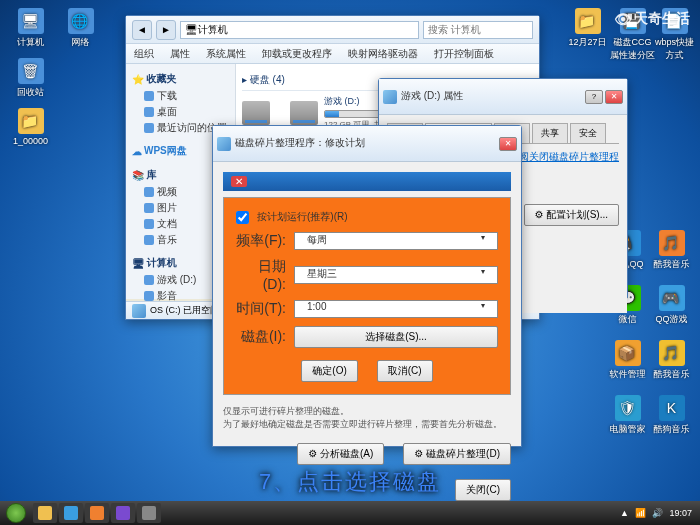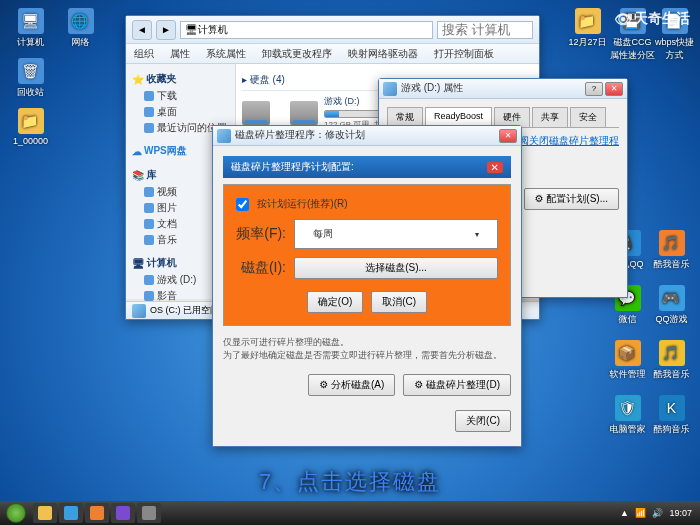--- a/index.html
+++ b/index.html
@@ -3,29 +3,29 @@
 <meta charset="utf-8">
 <style>
 *{margin:0;padding:0;box-sizing:border-box;font-family:"Microsoft YaHei",SimSun,Arial,sans-serif}
 body{width:700px;height:525px;overflow:hidden;background:radial-gradient(ellipse at 50% 60%,#4fa8e8 0%,#2876c8 45%,#0d4f9e 80%,#083670 100%);position:relative;font-size:10px}
 .desktop-icon{position:absolute;width:45px;text-align:center;color:#fff;font-size:9px;text-shadow:0 0 3px #000}
 .desktop-icon .ico{width:26px;height:26px;margin:0 auto 2px;background:#4a90d9;border-radius:3px;display:flex;align-items:center;justify-content:center;font-size:14px}
 .window{position:absolute;background:#ece9d8;border:1px solid #4a7ab5;border-radius:3px 3px 0 0;box-shadow:0 3px 12px rgba(0,0,0,.4)}
 .window.front{z-index:30}
 .window.mid{z-index:20}
 .window.back{z-index:10}
-.titlebar{height:20px;background:linear-gradient(#f8fbfe,#d8e6f5);display:flex;align-items:center;padding:0 4px;border-bottom:1px solid #b8c8d8;font-size:10px}
+.titlebar{height:36px;background:linear-gradient(#f8fbfe,#d8e6f5);display:flex;align-items:center;padding:0 4px;border-bottom:1px solid #b8c8d8;font-size:10px}
 .titlebar .ti{flex:1;color:#333}
 .wbtns{display:flex;gap:2px}
 .wbtn{width:18px;height:14px;background:linear-gradient(#e8e8e8,#c8c8c8);border:1px solid #888;border-radius:2px;font-size:8px;display:flex;align-items:center;justify-content:center;cursor:pointer}
 .wbtn.close{background:linear-gradient(#f88,#d44);color:#fff}
 .explorer-toolbar{height:28px;background:linear-gradient(#f4f8fc,#e0ebf6);border-bottom:1px solid #c4d4e4;display:flex;align-items:center;padding:0 6px;gap:4px}
 .navbtn{width:20px;height:20px;background:#dae6f2;border:1px solid #a8bfd6;border-radius:3px;display:flex;align-items:center;justify-content:center;cursor:pointer;font-size:10px}
 .addrbar{flex:1;height:18px;background:#fff;border:1px solid #a8bfd6;padding:0 4px;display:flex;align-items:center;font-size:10px}
-.srch{width:96px;height:18px;background:#fff;border:1px solid #a8bfd6;padding:0 4px;font-size:13px}
+.srch{width:110px;height:18px;background:#fff;border:1px solid #a8bfd6;padding:0 4px;font-size:10px}
 .menubar{height:20px;background:linear-gradient(#f8fbfe,#e8f0f8);border-bottom:1px solid #c4d4e4;display:flex;align-items:center;padding:0 8px;gap:16px;font-size:10px;color:#333}
 .menubar span{cursor:pointer}
 .explorer-body{display:flex;height:calc(100% - 68px);background:#fff}
 .sidebar{width:110px;background:#f0f4f9;border-right:1px solid #d4dde6;padding:6px 4px;font-size:10px}
 .side-group{margin-bottom:6px}
 .side-hdr{font-weight:bold;color:#1a3d6e;padding:2px;display:flex;align-items:center;gap:2px}
 .side-item{padding:1px 2px 1px 14px;color:#333;cursor:pointer;display:flex;align-items:center;gap:3px}
 .side-item .ic{width:10px;height:10px;background:#5a9be0;border-radius:2px}
 .mainpane{flex:1;padding:6px;overflow:hidden}
 .section-hdr{font-size:10px;color:#1a3d6e;padding:3px 0;border-bottom:1px solid #e0e8f0;margin-bottom:4px}
@@ -41,24 +41,24 @@
 .statusbar{position:absolute;bottom:0;left:0;right:0;height:18px;background:linear-gradient(#f4f8fc,#e0ebf6);border-top:1px solid #c4d4e4;font-size:9px;padding:0 6px;display:flex;align-items:center}
 .prop-body{padding:8px;background:#f0f0f0;height:calc(100% - 20px);font-size:10px}
 .tabs{display:flex;border-bottom:1px solid #aaa;margin-bottom:6px}
 .tab{padding:3px 8px;background:#e4e4e4;border:1px solid #aaa;border-bottom:none;margin-right:2px;cursor:pointer;font-size:9px}
 .tab.active{background:#fff}
 .defrag-body{padding:10px;font-size:10px;color:#333}
 .dlg-inner{background:#f97316;border:1px solid #999;padding:12px;margin-top:6px}
 .dlg-hdr{background:linear-gradient(#2a7dd0,#1a5ca8);color:#fff;padding:4px 8px;font-size:10px;display:flex;justify-content:space-between;align-items:center}
 .cfg-row{display:flex;align-items:center;margin-bottom:8px;gap:8px}
 .cfg-label{width:50px;text-align:right;font-size:14px}
-.cfg-select{flex:1;height:30px;background:#fff;border:1px solid #888;padding:0 18px;font-size:10px;display:flex;align-items:center;justify-content:space-between}
+.cfg-select{flex:1;height:18px;background:#fff;border:1px solid #888;padding:0 12px;font-size:10px;display:flex;justify-content:space-between}
 .cfg-select::after{content:"▾";font-size:8px}
 .cfg-btn{padding:3px 10px;background:linear-gradient(#f8f8f8,#e0e0e0);border:1px solid #888;border-radius:2px;cursor:pointer;font-size:10px}
-.btn-row{display:flex;justify-content:center;gap:8px;margin-top:12px}
+.btn-row{display:flex;justify-content:center;gap:19px;margin-top:12px}
 .link{color:#0066cc;text-decoration:underline;cursor:pointer}
 .bottom-caption{position:absolute;bottom:28px;left:0;right:0;text-align:center;color:#3b82f6;font-size:22px;text-shadow:0 0 4px #000,0 0 8px #000;z-index:100;letter-spacing:2px}
 .taskbar{position:absolute;bottom:0;left:0;right:0;height:24px;background:linear-gradient(#4a4a4a,#1a1a1a);display:flex;align-items:center;z-index:200}
 .start{width:32px;height:24px;display:flex;align-items:center;justify-content:center;cursor:pointer}
 .start-orb{width:20px;height:20px;background:radial-gradient(#7ec850,#3a8020);border-radius:50%;border:1px solid #2a6010}
 .tb-item{width:24px;height:20px;margin:0 1px;background:#3a3a3a;border-radius:2px;cursor:pointer;display:flex;align-items:center;justify-content:center}
 .tb-ico{width:14px;height:14px;border-radius:2px}
 .tray{margin-left:auto;display:flex;align-items:center;gap:6px;padding:0 8px;color:#fff;font-size:9px}
 .watermark{position:absolute;top:10px;right:10px;color:#fff;font-size:14px;font-weight:bold;opacity:.9;z-index:150;display:flex;align-items:center;gap:2px}
 .diskico{width:14px;height:14px;display:inline-block;background:linear-gradient(135deg,#8ac8f0,#4a90d0);border-radius:2px;margin-right:4px;vertical-align:middle}
@@ -269,32 +269,43 @@
 
 <div class="window front" style="top:125px;left:212px;width:310px;height:322px;background:#f0f0f0">
   <div class="titlebar">
     <span class="ti"><span class="diskico"></span><span>磁盘碎片整理程序：修改计划</span></span>
     <div class="wbtns">
         <div class="wbtn close">✕</div>
       </div>
   </div>
   <div class="defrag-body">
     <div class="dlg-hdr">
-      <span>磁盘碎片整理程序计划配置:</span>
       <span style="background:#d44;padding:0 4px;border-radius:2px;cursor:pointer">✕</span>
     </div>
     <div class="dlg-inner">
       <div class="cfg-row">
         <input type="checkbox" checked="" style="">
         <span>按计划运行(推荐)(R)</span>
       </div>
       <div class="cfg-row">
         <div class="cfg-label">频率(F):</div>
         <div class="cfg-select">
             <span>每周</span>
+          </div>
+      </div>
+      <div class="cfg-row">
+        <div class="cfg-label">日期(D):</div>
+        <div class="cfg-select">
+            <span>星期三</span>
+          </div>
+      </div>
+      <div class="cfg-row">
+        <div class="cfg-label">时间(T):</div>
+        <div class="cfg-select">
+            <span>1:00</span>
           </div>
       </div>
       <div class="cfg-row">
         <div class="cfg-label">磁盘(I):</div>
         <button class="cfg-btn" style="flex:1">选择磁盘(S)...</button>
       </div>
       <div class="btn-row">
         <button class="cfg-btn">确定(O)</button>
         <button class="cfg-btn">取消(C)</button>
       </div>

